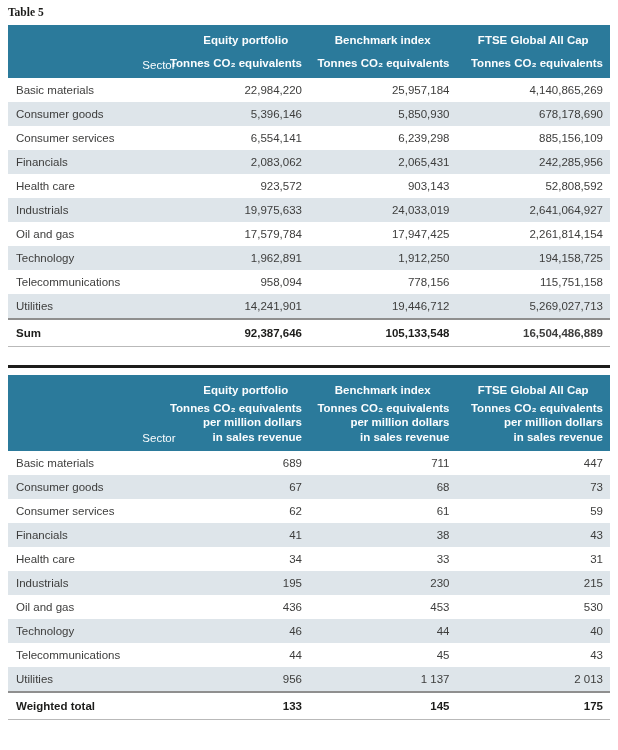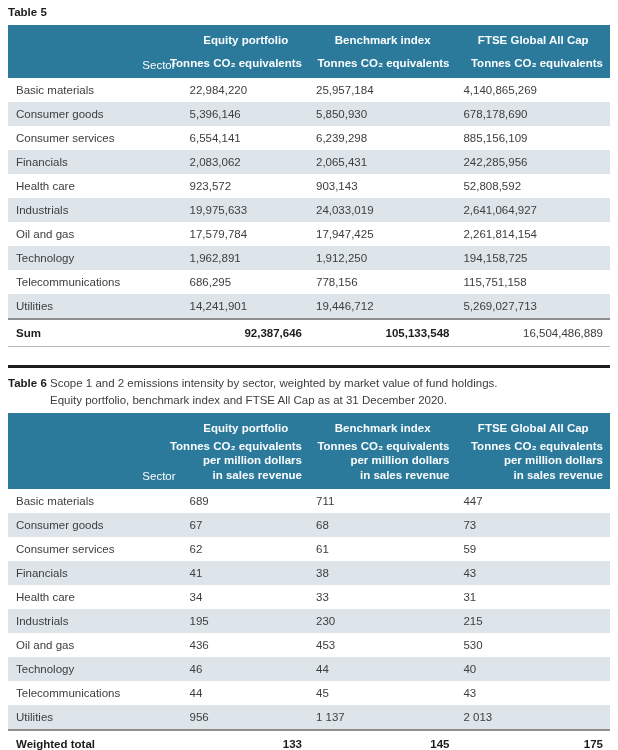--- a/index.html
+++ b/index.html
@@ -17,21 +17,21 @@
   body{
     width:618px;height:750px;overflow:hidden;background:#ffffff;
     font-family:"Liberation Sans","DejaVu Sans",sans-serif;
     color:var(--text);
     -webkit-font-smoothing:antialiased;
   }
   .page{padding:4px 8px 0 8px;width:618px;}
 
   
   .caption{display:flex;align-items:flex-start;font-size:11.5px;line-height:17px;margin:0 0 4px 0;}
-  .caption .cap-label{font-weight:bold;color:var(--strong);flex:0 0 42px;margin-right:0;white-space:nowrap;}
+  .caption .cap-label{font-weight:bold;color:var(--strong);flex:0 0 42px;margin-right:8px;white-space:nowrap;font-family:Liberation Serif, serif;}
   .caption .cap-text{color:var(--text);}
   .caption .cap-text span{display:block;}
 
   
   table{border-collapse:collapse;table-layout:fixed;width:602px;font-size:11.5px;}
   col.c1{width:29%;} col.c2{width:21%;} col.c3{width:24.5%;} col.c4{width:25.5%;}
 
   thead th{
     background:var(--header-bg);color:var(--header-text);font-weight:normal;
     padding:8px 7px 7px 7px;vertical-align:top;
@@ -39,32 +39,32 @@
   thead th.sector{vertical-align:bottom;text-align:right;padding-left:16px;}
   .hdr-cell{display:flex;flex-direction:column;width:100%;font-weight:bold;}
   .col-title{line-height:14px;white-space:nowrap;}
   .col-sub{display:flex;flex-direction:column;align-items:flex-end;margin-left:12px;}
   .col-sub span{display:block;line-height:14.5px;white-space:nowrap;}
   .t5 .col-sub{margin-top:9px;}
   .t6 .col-sub{margin-top:4px;}
 
   tbody td{padding:5px 7px;line-height:14px;vertical-align:middle;}
   tbody td:first-child{padding-left:8px;text-align:left;}
-  tbody td:not(:first-child){}
+  tbody td:not(:first-child){text-align:right;}
   tbody tr.alt td{background:var(--row-alt);}
 
   tfoot td{
     border-top:2px solid var(--total-top);
     border-bottom:1px solid var(--total-bottom);
     padding:6px 7px;line-height:14px;
     font-weight:bold;color:var(--strong);
   }
   tfoot td:first-child{padding-left:8px;text-align:left;margin-top:15px;}
   tfoot td:not(:first-child){text-align:right;}
-  table.t5 tfoot td.no-bold{font-weight:normal;color:var(--text);text-align:right;}
+  table.t5 tfoot td.no-bold{font-weight:bold;color:var(--text);text-align:right;}
 
   .table-divider{height:3px;background:var(--rule-dark);margin:18px 0 7px 0;width:602px;}
   .gap-top6{margin-top:0;}
 </style>
 </head>
 <body>
 
 <div class="page">
 
   <div class="caption">
@@ -151,21 +151,21 @@
           <td>2,261,814,154</td>
         </tr>
         <tr class="alt">
           <td>Technology</td>
           <td>1,962,891</td>
           <td>1,912,250</td>
           <td>194,158,725</td>
         </tr>
         <tr>
           <td>Telecommunications</td>
-          <td>686,295</td>
+          <td>958,094</td>
           <td>778,156</td>
           <td>115,751,158</td>
         </tr>
         <tr class="alt">
           <td>Utilities</td>
           <td>14,241,901</td>
           <td>19,446,712</td>
           <td>5,269,027,713</td>
         </tr>
       </tbody>
@@ -174,27 +174,20 @@
         <td>Sum</td>
         <td>92,387,646</td>
         <td>105,133,548</td>
         <td class="no-bold">16,504,486,889</td>
       </tr>
     </tfoot>
   </table>
 
   <div class="table-divider"></div>
 
-  <div class="caption gap-top6">
-    <span class="cap-label">Table 6</span>
-    <span class="cap-text">
-      <span>Scope 1 and 2 emissions intensity by sector, weighted by market value of fund holdings.</span>
-      <span>Equity portfolio, benchmark index and FTSE All Cap as at 31 December 2020.</span>
-    </span>
-  </div>
 
   <table class="t6">
     <colgroup>
         <col class="c1">
         <col class="c2">
         <col class="c3">
         <col class="c4">
       </colgroup>
     <thead>
       <tr>

